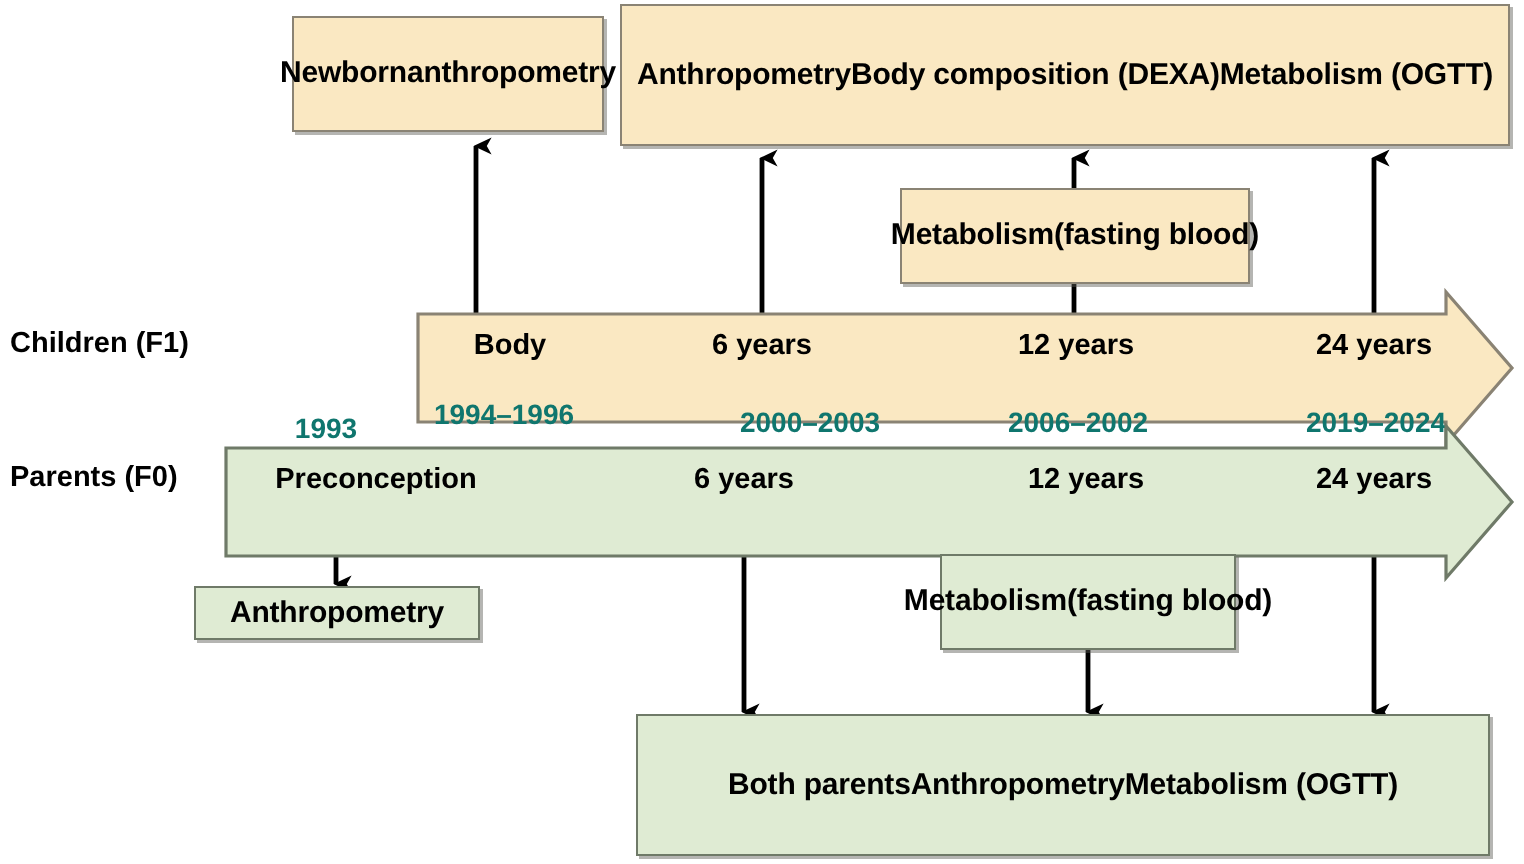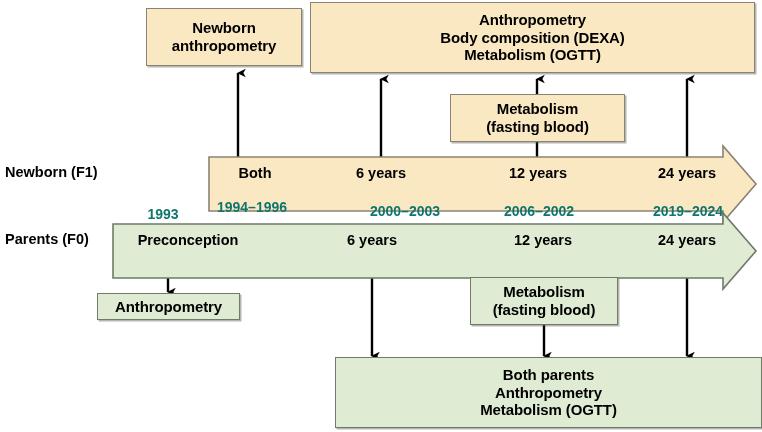--- a/index.html
+++ b/index.html
@@ -18,21 +18,21 @@
     background: #ffffff;
     overflow: hidden;
   }
 
   
   .box {
     position: absolute;
     box-sizing: border-box;
     border: 1.5px solid #7a7a6e;
     display: flex;
-    flex-direction: column;
+    flex-direction: row;
     align-items: center;
     justify-content: center;
     text-align: center;
     font-weight: bold;
     color: #000000;
     line-height: 1.18;
     letter-spacing: -0.1px;
     box-shadow: 1.5px 1.5px 0 rgba(90,90,85,0.45);
   }
   .box .ln { display: block; white-space: nowrap; }
@@ -118,27 +118,27 @@
     <span class="ln">Anthropometry</span>
     <span class="ln">Body composition (DEXA)</span>
     <span class="ln">Metabolism (OGTT)</span>
   </div>
 
   <div class="box yellow" style="left:450px; top:94px; width:175px; height:48px; font-size:15px;">
     <span class="ln">Metabolism</span>
     <span class="ln">(fasting blood)</span>
   </div>
 
-  <div class="rowlabel" style="left:5px; top:164px;">Newborn (F1)</div>
+  <div class="rowlabel" style="left:5px; top:164px;">Children (F1)</div>
 
   <svg class="tl-svg" width="762" height="432">
     <path d="M209,157 L723,157 L723,146 L756,184 L723,222 L723,211 L209,211 Z" fill="#FAE8C2" stroke="#8a8374" stroke-width="1.6" stroke-linejoin="miter"></path>
   </svg>
 
-  <div class="stop" style="left:255px; top:165px;">Both</div>
+  <div class="stop" style="left:255px; top:165px;">Body</div>
   <div class="stop" style="left:381px; top:165px;">6 years</div>
   <div class="stop" style="left:538px; top:165px;">12 years</div>
   <div class="stop" style="left:687px; top:165px;">24 years</div>
 
   <div class="yearlabel" style="left:163px; top:206px;">1993</div>
   <div class="yearlabel" style="left:252px; top:199px;">1994–1996</div>
   <div class="yearlabel" style="left:405px; top:203px;text-align:right;">2000–2003</div>
   <div class="yearlabel" style="left:539px; top:203px;">2006–2002</div>
   <div class="yearlabel" style="left:688px; top:203px;">2019–2024</div>
 
@@ -155,19 +155,19 @@
 
   <div class="box green" style="left:97px; top:293px; width:143px; height:27px; font-size:15px;">
     <span class="ln">Anthropometry</span>
   </div>
 
   <div class="box green" style="left:470px; top:277px; width:148px; height:48px; font-size:15px;">
     <span class="ln">Metabolism</span>
     <span class="ln">(fasting blood)</span>
   </div>
 
-  <div class="box green" style="left:318px; top:357px; width:427px; height:71px; font-size:15px;margin-left:17px;">
+  <div class="box green" style="left:318px; top:357px; width:427px; height:71px; font-size:15px;">
     <span class="ln">Both parents</span>
     <span class="ln">Anthropometry</span>
     <span class="ln">Metabolism (OGTT)</span>
   </div>
 
 </div>
 
 </body></html>

